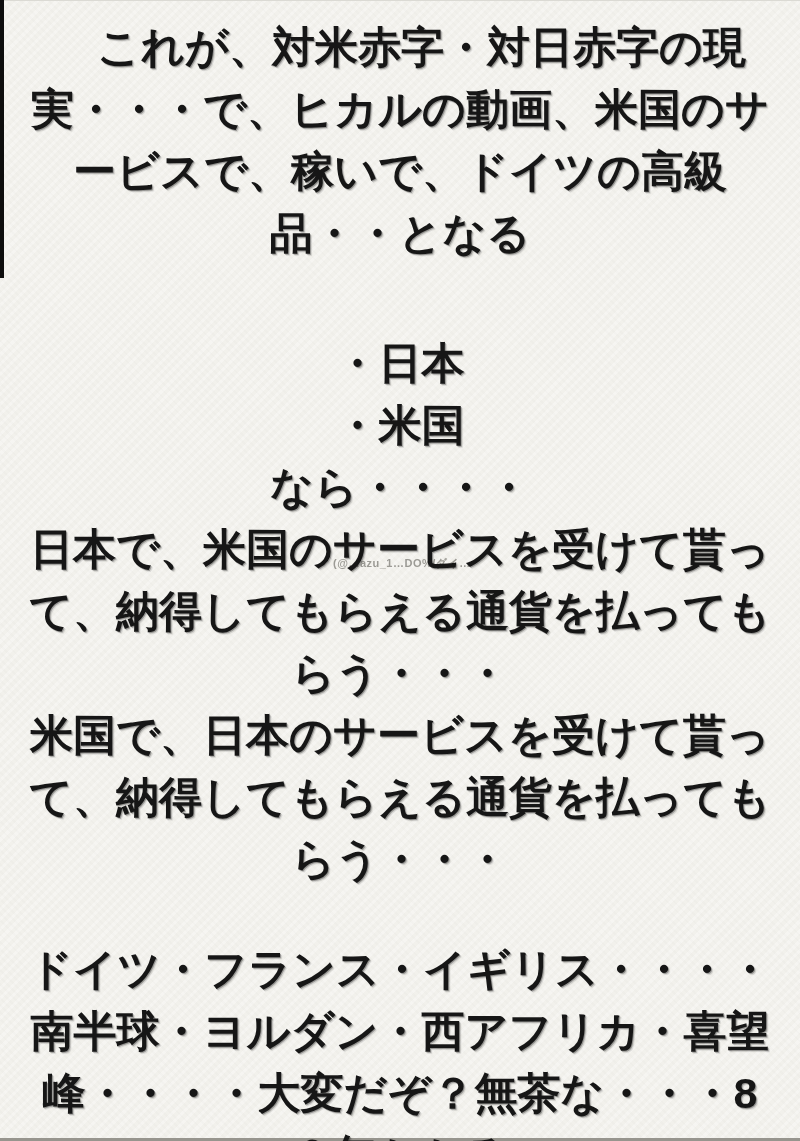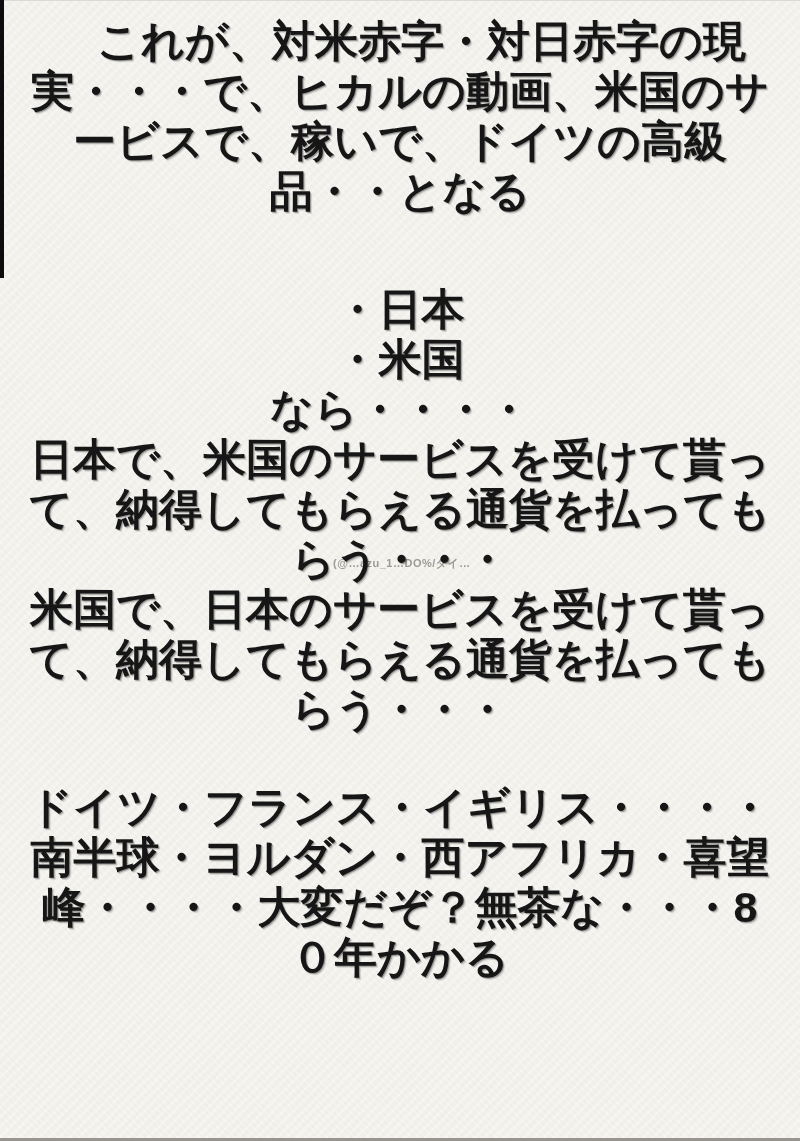--- a/index.html
+++ b/index.html
@@ -55,21 +55,21 @@
     left: 0;
     width: 100%;
     z-index: 2;
   }
   .para {
     width: 100%;
     text-align: center;
     white-space: pre;
     font-weight: bold;
     font-size: 43px;
-    line-height: 50px;
+    line-height: 62px;
     color: #161616;
     letter-spacing: 0px;
     text-shadow: 1px 1px 0 rgba(0,0,0,0.28), 2px 2px 1px rgba(0,0,0,0.14);
   }
   .para + .para-gap1 { height: 68px; }
   .para-gap2 { height: 48px; }
 </style>
 </head>
 <body>
 

